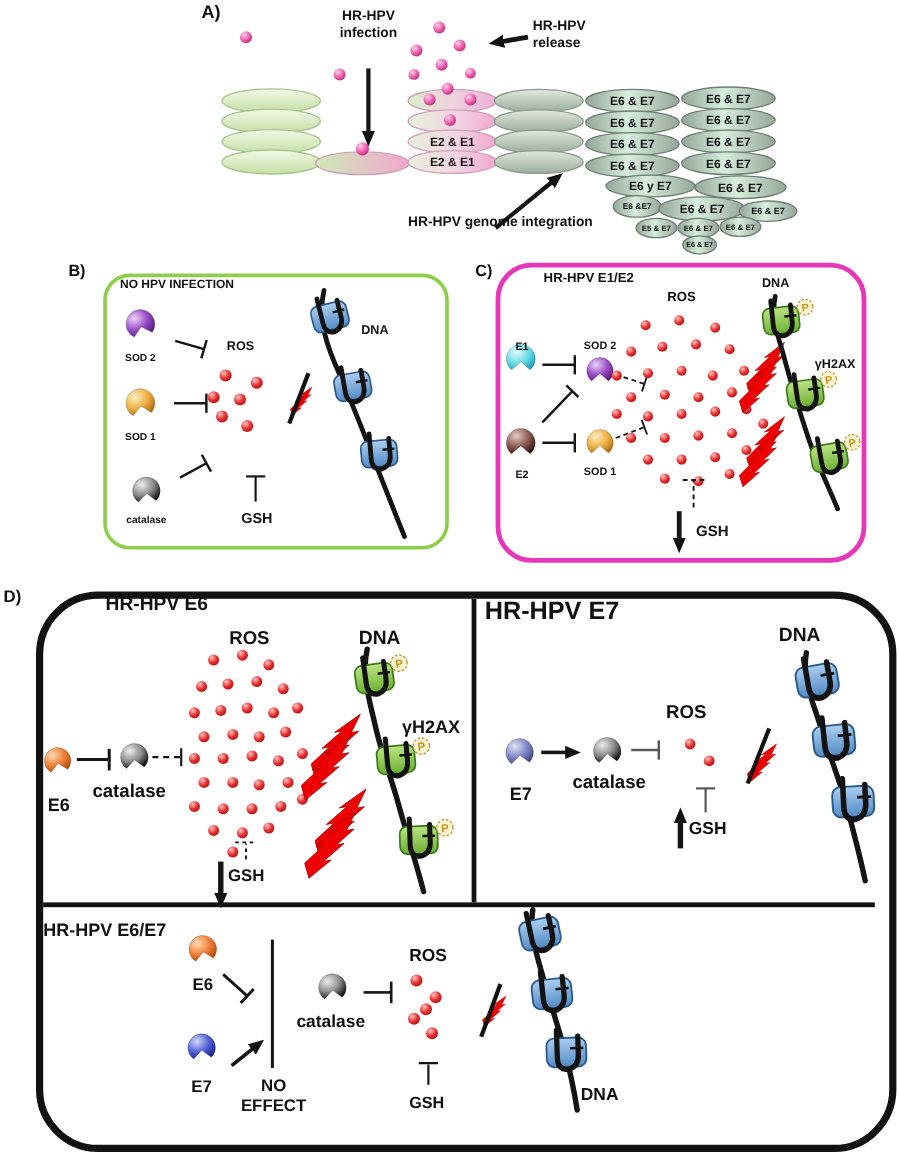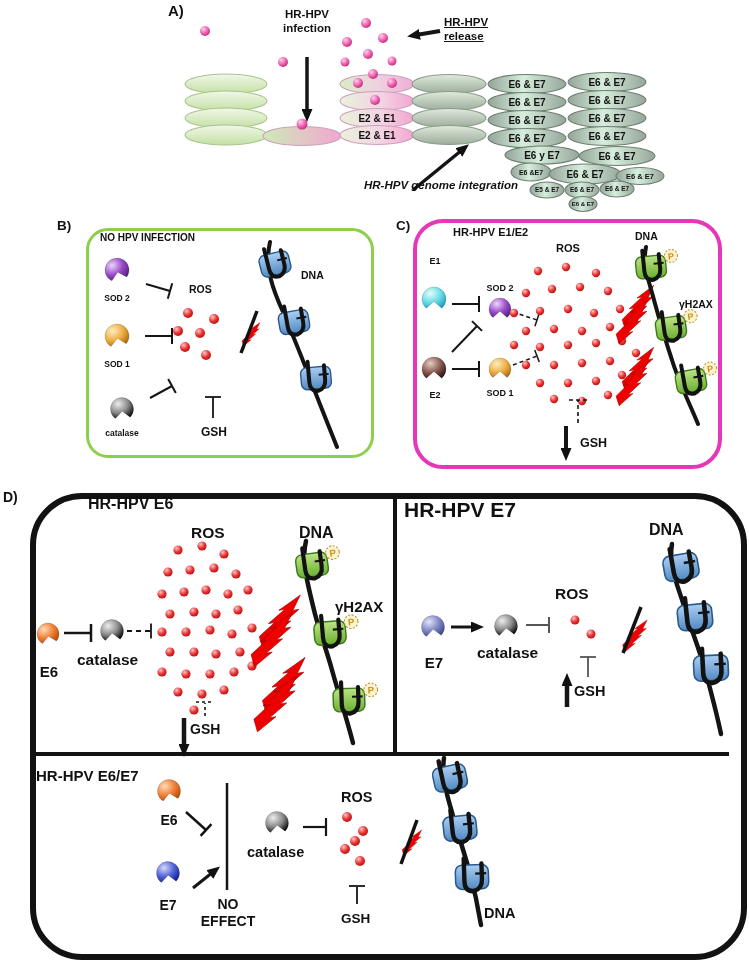--- a/index.html
+++ b/index.html
@@ -532,35 +532,35 @@
         <g transform="translate(472,877) rotate(-2) scale(1.1)">
           <rect x="-15" y="-11" width="30" height="22" rx="6" fill="url(#gBlueN)" stroke="#2a5a8c" stroke-width="1.4"></rect>
           <path d="M-7,-17 L-7,4 Q-7,13 1,13 Q9,11 9,2 L9,-12" fill="none" stroke="#121212" stroke-width="4" stroke-linecap="round"></path>
           <line x1="3" y1="-3" x2="13" y2="-3" stroke="#121212" stroke-width="2"></line>
         </g>
       </g>
     </svg>
 
   <div class="lbl" style="left:168px;top:2px;font-size:15px;">A)</div>
   <div class="lbl c" style="left:272px;top:8px;width:70px;font-size:11.5px;">HR-HPV infection</div>
-  <div class="lbl" style="left:444px;top:16px;width:62px;font-size:11.5px;white-space:normal;text-decoration:underline;">HR-HPV release</div>
-  <div class="lbl" style="left:364px;top:179px;font-size:11.5px;font-style:italic;">HR-HPV genome integration</div>
+  <div class="lbl" style="left:444px;top:16px;width:62px;font-size:11.5px;white-space:normal;">HR-HPV release</div>
+  <div class="lbl" style="left:340px;top:179px;font-size:11.5px;">HR-HPV genome integration</div>
 
   <div class="lbl" style="left:57px;top:218px;font-size:13.5px;">B)</div>
   <div class="lbl" style="left:100px;top:232px;font-size:10px;">NO HPV INFECTION</div>
   <div class="lbl c" style="left:95px;top:293px;width:44px;font-size:8.5px;">SOD 2</div>
   <div class="lbl c" style="left:95px;top:359px;width:44px;font-size:8.5px;">SOD 1</div>
   <div class="lbl c" style="left:94px;top:428px;width:56px;font-size:8.5px;">catalase</div>
   <div class="lbl" style="left:189px;top:283px;font-size:10.5px;">ROS</div>
   <div class="lbl" style="left:201px;top:425px;font-size:12px;">GSH</div>
   <div class="lbl" style="left:301px;top:269px;font-size:10.5px;">DNA</div>
 
   <div class="lbl" style="left:396px;top:218px;font-size:13.5px;">C)</div>
   <div class="lbl" style="left:441px;top:226px;font-size:11px;padding-left:12px;">HR-HPV E1/E2</div>
-  <div class="lbl c" style="left:421px;top:256px;width:28px;font-size:9px;">E1</div>
+  <div class="lbl c" style="left:421px;top:284px;width:28px;font-size:9px;">E1</div>
   <div class="lbl c" style="left:478px;top:283px;width:44px;font-size:9px;">SOD 2</div>
   <div class="lbl c" style="left:421px;top:390px;width:28px;font-size:9px;">E2</div>
   <div class="lbl c" style="left:478px;top:388px;width:44px;font-size:9px;">SOD 1</div>
   <div class="lbl" style="left:556px;top:242px;font-size:11px;">ROS</div>
   <div class="lbl" style="left:635px;top:230px;font-size:10.5px;">DNA</div>
   <div class="lbl" style="left:679px;top:298px;font-size:10.5px;">γH2AX</div>
   <div class="lbl" style="left:580px;top:436px;font-size:12.5px;">GSH</div>
 
   <div class="lbl" style="left:3px;top:489px;font-size:14px;">D)</div>
 

